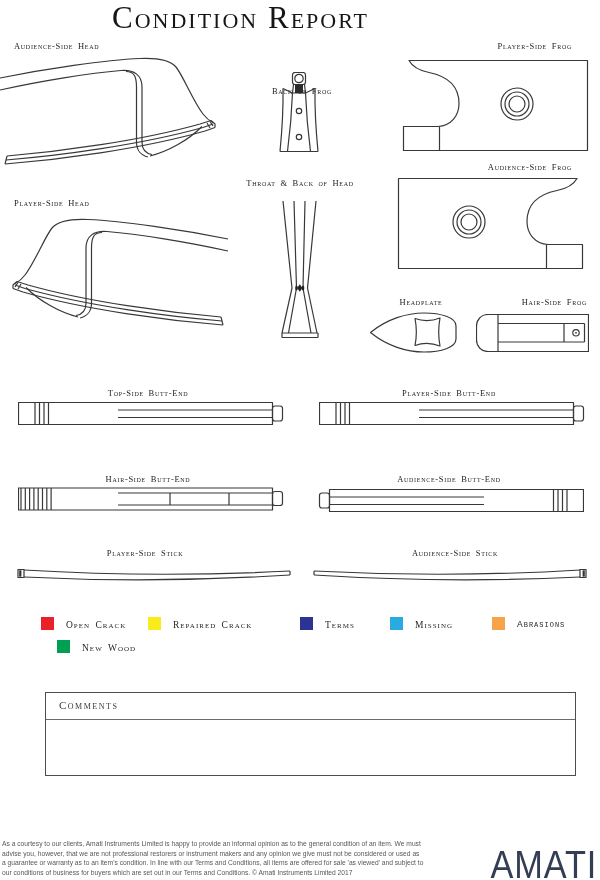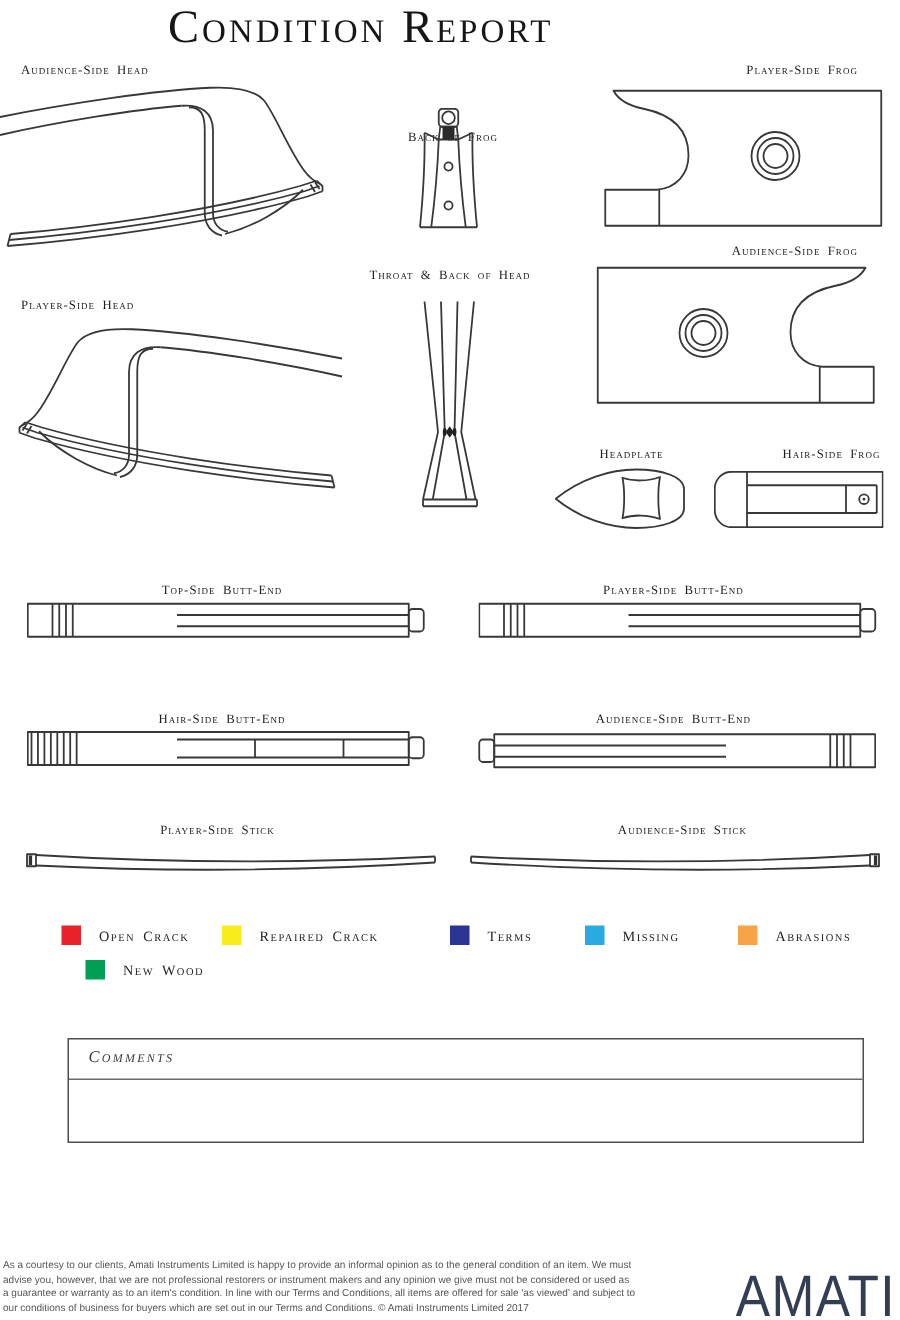--- a/index.html
+++ b/index.html
@@ -9,21 +9,21 @@
          font-size:31px;font-weight:normal;font-variant:small-caps;letter-spacing:2px;color:#161616;}
   .lbl{position:absolute;font-size:8.5px;font-variant:small-caps;letter-spacing:0.7px;
        word-spacing:2px;color:#201c1d;white-space:nowrap;}
   .ctr{transform:translateX(-50%);}
   .rgt{right:28px;padding-left:48px;}
   .draw{position:absolute;}
   .draw path,.draw rect,.draw circle,.draw line,.draw ellipse{vector-effect:non-scaling-stroke;}
   .legend-item{position:absolute;display:flex;align-items:flex-end;gap:12px;}
   .sw{width:13px;height:13px;display:inline-block;}
   .legend-label{font-size:9.5px;font-variant:small-caps;letter-spacing:1px;word-spacing:2px;color:#231f20;white-space:nowrap;}
-  .comments{position:absolute;left:45px;top:692px;width:531px;height:70px;border:1px solid #4d4d4d;box-sizing:border-box;font-style:italic;}
+  .comments{position:absolute;left:45px;top:692px;width:531px;height:84px;border:1px solid #4d4d4d;box-sizing:border-box;}
   .comments-header{height:27px;border-bottom:1px solid #6a6a6a;box-sizing:border-box;
                    padding:6px 0 0 13px;font-size:11px;font-variant:small-caps;letter-spacing:1.5px;color:#3a3a3a;}
   .comments-body{padding:6px 5px;font-family:"Liberation Sans",sans-serif;font-size:13px;font-weight:bold;color:#0d0d0d;}
   .footer-text{position:absolute;left:2px;top:839px;width:436px;
                font-family:"Liberation Sans",sans-serif;font-size:6.7px;line-height:1.43;color:#575757;}
   .logo{position:absolute;right:3px;top:843px;font-family:"Liberation Sans",sans-serif;
         font-size:39px;font-weight:300;letter-spacing:1px;color:#333e55;
         transform:scaleX(0.88);transform-origin:right center;}
   svg{stroke:#383838;fill:none;stroke-width:1.2;stroke-linejoin:round;}
 </style>
@@ -174,21 +174,21 @@
     <span class="legend-label">Repaired Crack</span>
   </div>
   <div class="legend-item" style="left:300px;top:617px;">
     <span class="sw" style="background: rgb(43, 52, 146);"></span>
     <span class="legend-label">Terms</span>
   </div>
   <div class="legend-item" style="left:390px;top:617px;">
     <span class="sw" style="background: rgb(41, 171, 226);"></span>
     <span class="legend-label">Missing</span>
   </div>
-  <div class="legend-item" style="left:492px;top:617px;">
+  <div class="legend-item" style="left:492px;top:617px;font-family:Liberation Mono, monospace;">
     <span class="sw" style="background: rgb(246, 164, 71);"></span>
     <span class="legend-label">Abrasions</span>
   </div>
   <div class="legend-item" style="left:57px;top:640px;">
     <span class="sw" style="background: rgb(0, 160, 83);"></span>
     <span class="legend-label">New Wood</span>
   </div>
 
   <div class="comments">
     <div class="comments-header">

